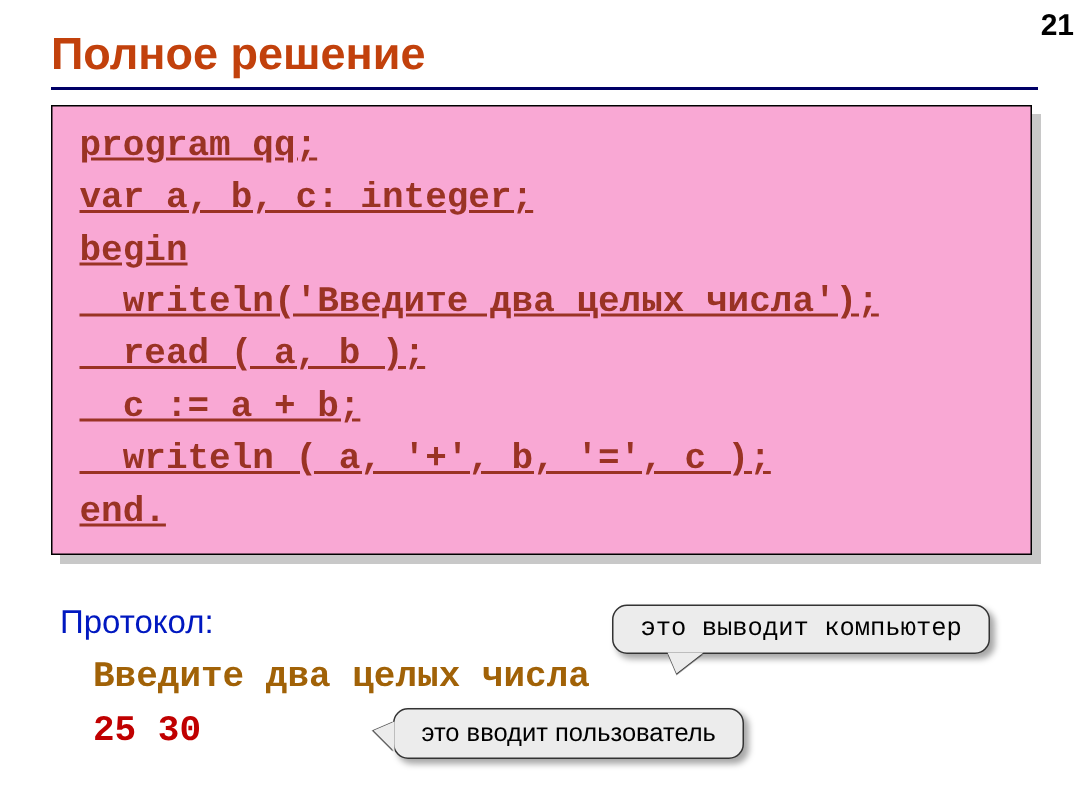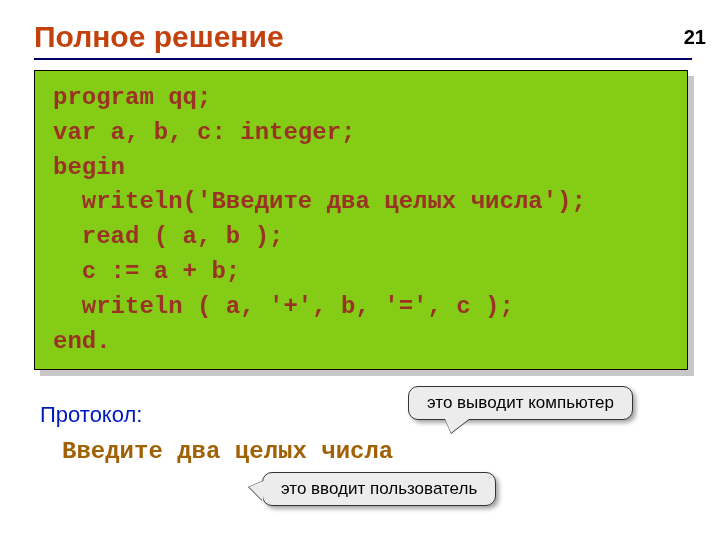--- a/index.html
+++ b/index.html
@@ -14,25 +14,24 @@
   .page {
     position: relative;
     width: 720px;
     height: 540px;
     box-sizing: border-box;
     padding: 12px 28px 0 34px;
   }
   .page-number {
     position: absolute;
     top: 6px;
-    right: 14px;
+    right: 4px;
     font-size: 20px;
     font-weight: bold;
     color: #000;
-    margin-top: 20px;
   }
   .title {
     font-size: 30px;
     font-weight: bold;
     color: #c2410c;
     margin: 8px 0 4px 0;
   }
   .rule {
     border: none;
     border-top: 2px solid #000066;
@@ -48,29 +47,30 @@
     top: 6px;
     left: 6px;
     right: -6px;
     bottom: -6px;
     background: #c8c8c8;
     z-index: 0;
   }
   .code-box {
     position: relative;
     z-index: 1;
-    background: #84cc16;
+    background: #f9a8d4;
     border: 1.5px solid #000;
     padding: 10px 18px 10px 18px;
     font-family: "Courier New", Courier, monospace;
     font-size: 24px;
     font-weight: bold;
     color: #9a3324;
     line-height: 1.45;
     white-space: pre;
+    text-decoration: underline;
   }
   .protocol-label {
     color: #0018c0;
     font-size: 22px;
     margin: 32px 0 6px 6px;
   }
   .proto-block {
     position: relative;
     margin-left: 28px;
     font-family: "Courier New", Courier, monospace;
@@ -93,22 +93,23 @@
     font-weight: normal;
     color: #000;
     box-shadow: 3px 3px 4px rgba(0,0,0,0.35);
     white-space: nowrap;
   }
   .callout .tail {
     position: absolute;
     width: 0; height: 0;
   }
   .callout1 {
-    top: 386px;
+    top: 403px;
     left: 408px;
+    font-family: Liberation Mono, monospace;
   }
   .callout1 .tail {
     left: 36px;
     bottom: -14px;
     border-left: 6px solid transparent;
     border-right: 18px solid transparent;
     border-top: 14px solid #ececec;
     filter: drop-shadow(0 1px 0 #333);
   }
   .callout2 {
@@ -140,20 +141,21 @@
   read ( a, b );
   c := a + b;
   writeln ( a, '+', b, '=', c );
 end.</div>
   </div>
 
   <div class="protocol-label">Протокол:</div>
 
   <div class="proto-block">
     <div class="proto-prompt">Введите два целых числа</div>
+    <div class="proto-input">25 30</div>
   </div>
 
   <div class="callout callout1">
     <span>это выводит компьютер</span>
     <span class="tail"></span>
   </div>
 
   <div class="callout callout2">
     <span>это вводит пользователь</span>
     <span class="tail"></span>

